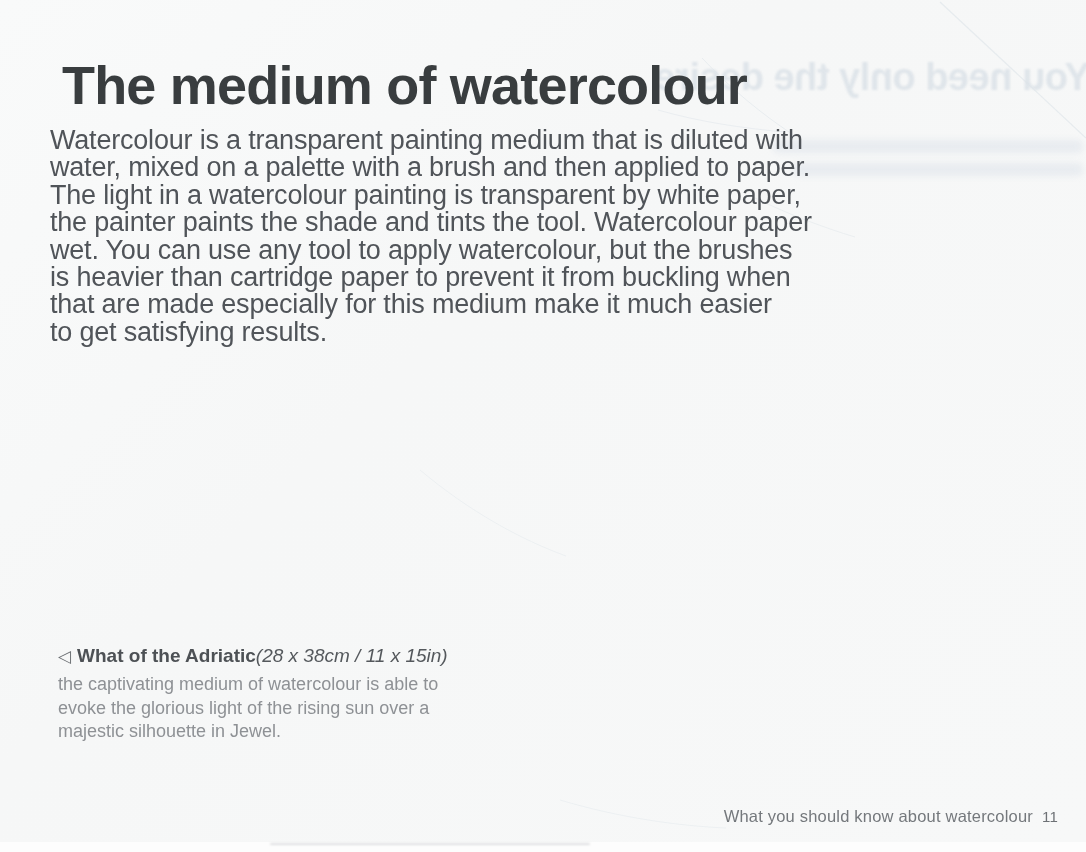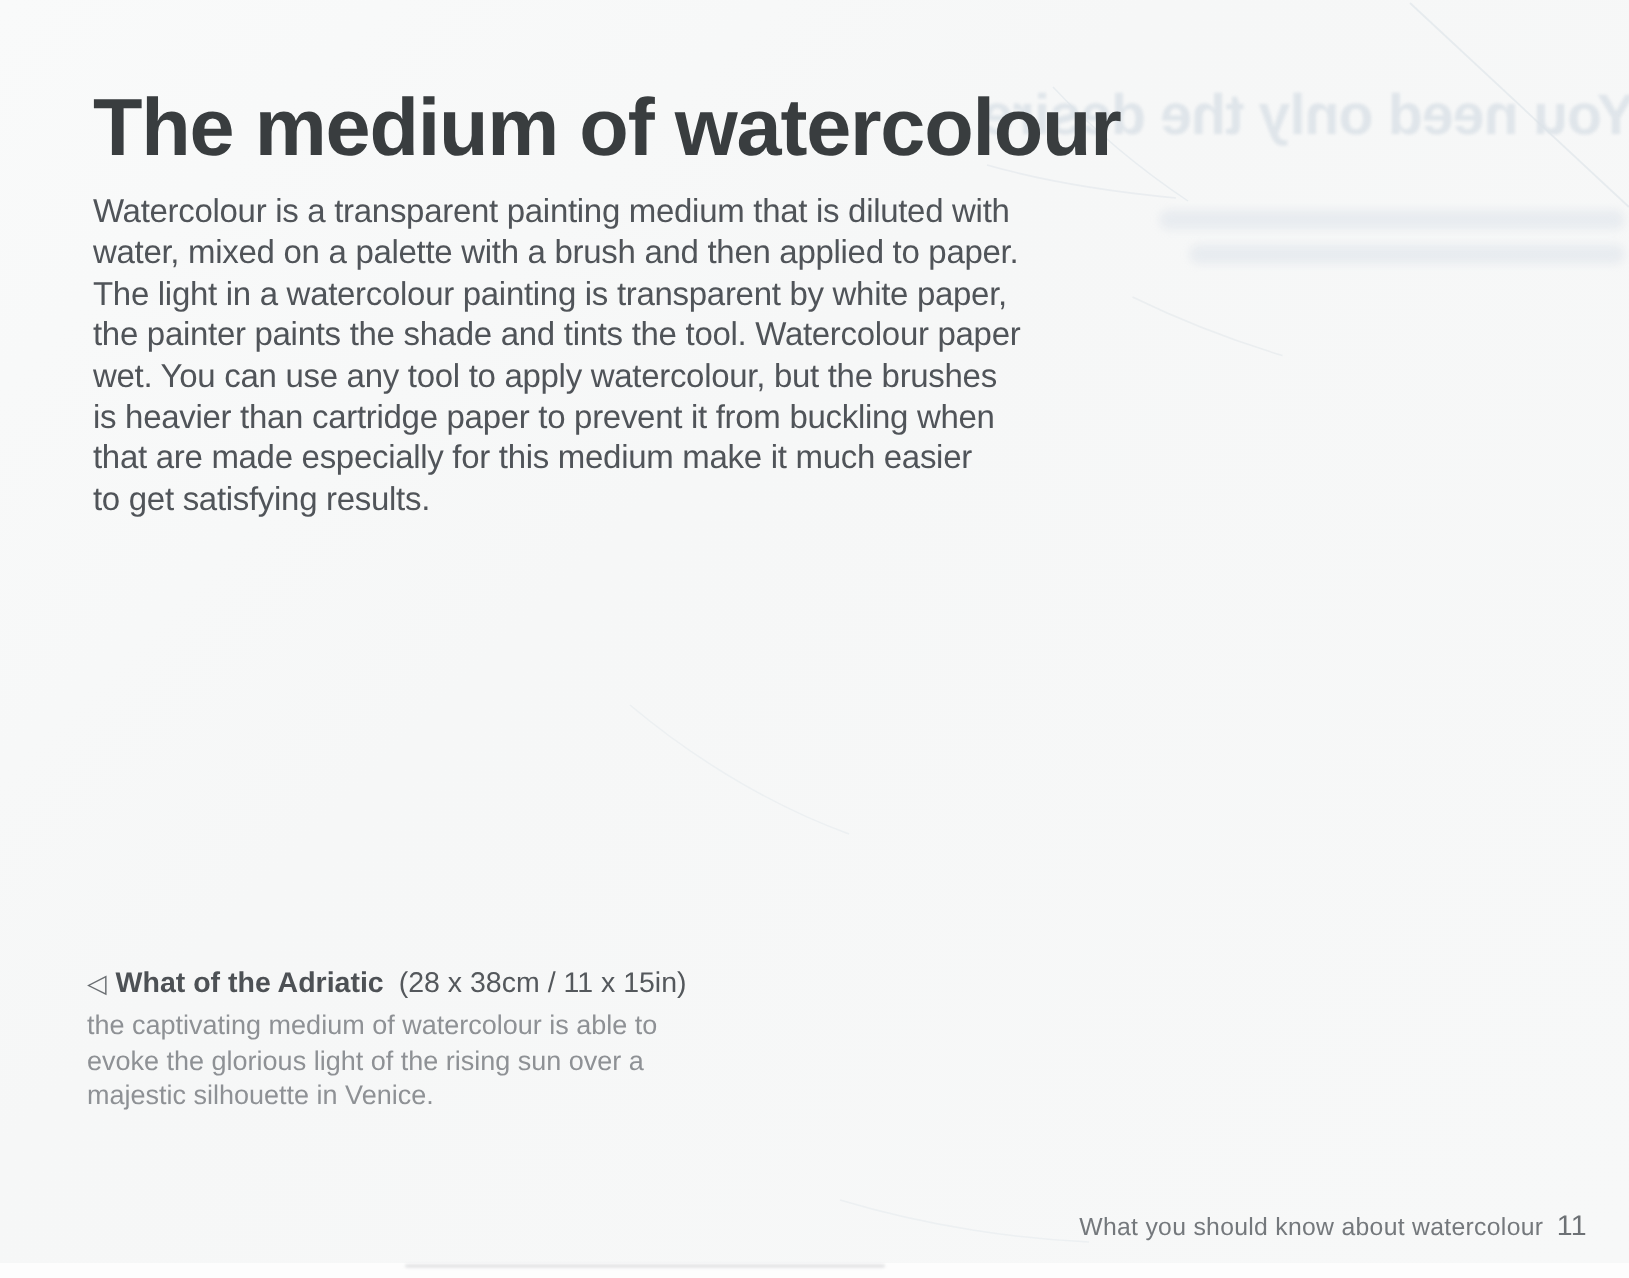--- a/index.html
+++ b/index.html
@@ -55,22 +55,22 @@
   .page-title {
     position: absolute;
     left: 62px; top: 54px;
     font-size: 54px;
     font-weight: bold;
     letter-spacing: -0.8px;
     color: #393d3f;
   }
   .body-text {
     position: absolute;
-    left: 62px; top: 127px;
-    font-size: 22px;
+    left: 50px; top: 127px;
+    font-size: 27px;
     letter-spacing: -0.2px;
     line-height: 27.4px;
     color: #505459;
   }
   .caption {
     position: absolute;
     left: 58px; top: 644px;
     font-size: 18px;
     line-height: 23.3px;
     color: #8e9195;
@@ -83,34 +83,35 @@
   .caption-marker {
     color: #6a6e72;
     font-size: 17px;
     margin-right: 6px;
   }
   .caption-title {
     font-weight: bold;
     color: #4d5155;
   }
   .caption-dimensions {
+    font-style: italic;
     font-weight: normal;
     color: #54585c;
-    margin-left: 10px;
+    margin-left: 0;
   }
   .footer {
     position: absolute;
     right: 28px; top: 807px;
     font-size: 16.5px;
     letter-spacing: 0.2px;
     color: #74787c;
     white-space: nowrap;
   }
   .footer .page-number {
-    font-size: 19px;
+    font-size: 15px;
     margin-left: 9px;
     color: #6d7175;
   }
   .scan-artifacts {
     position: absolute;
     left: 0; top: 0;
     pointer-events: none;
   }
 </style>
 </head>
@@ -143,21 +144,21 @@
     <div>that are made especially for this medium make it much easier</div>
     <div>to get satisfying results.</div>
   </div>
 
   <div class="caption">
     <div class="caption-heading">
       <span class="caption-marker">◁</span><span class="caption-title">What of the Adriatic</span><span class="caption-dimensions">(28 x 38cm / 11 x 15in)</span>
     </div>
     <div>the captivating medium of watercolour is able to</div>
     <div>evoke the glorious light of the rising sun over a</div>
-    <div>majestic silhouette in Venice.</div>
+    <div>majestic silhouette in Jewel.</div>
   </div>
 
   <div class="footer">
     <span>What you should know about watercolour</span><span class="page-number">11</span>
   </div>
 
 </div>
 
 <div class="page-bottom-edge">
   <div class="page-bottom-smudge"></div>

